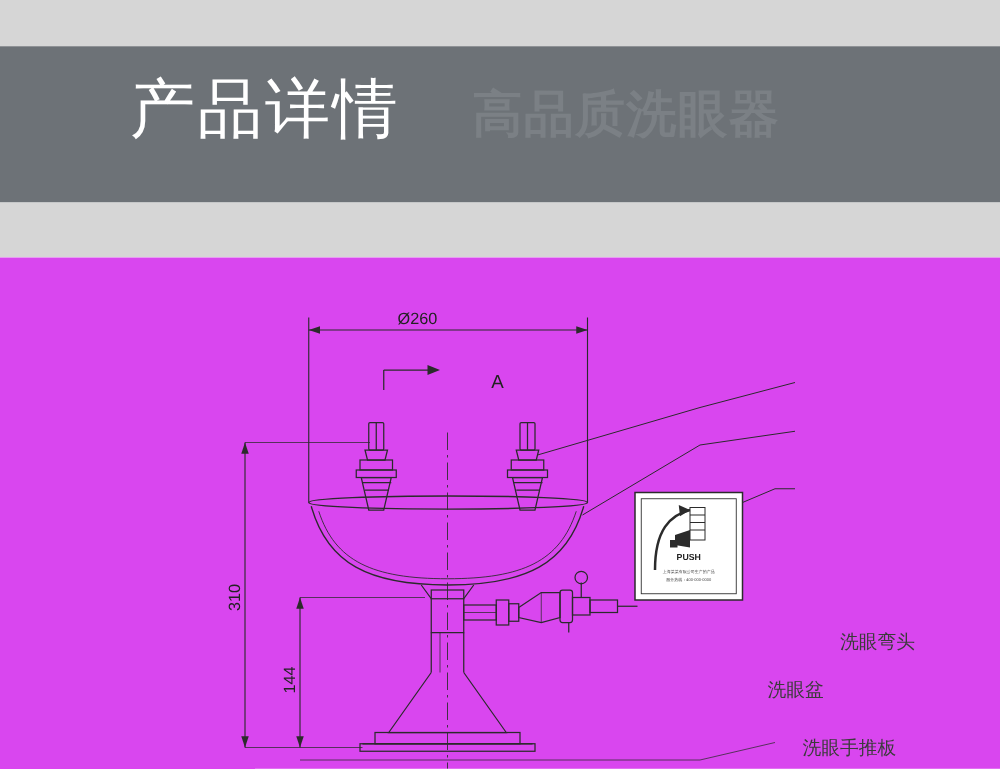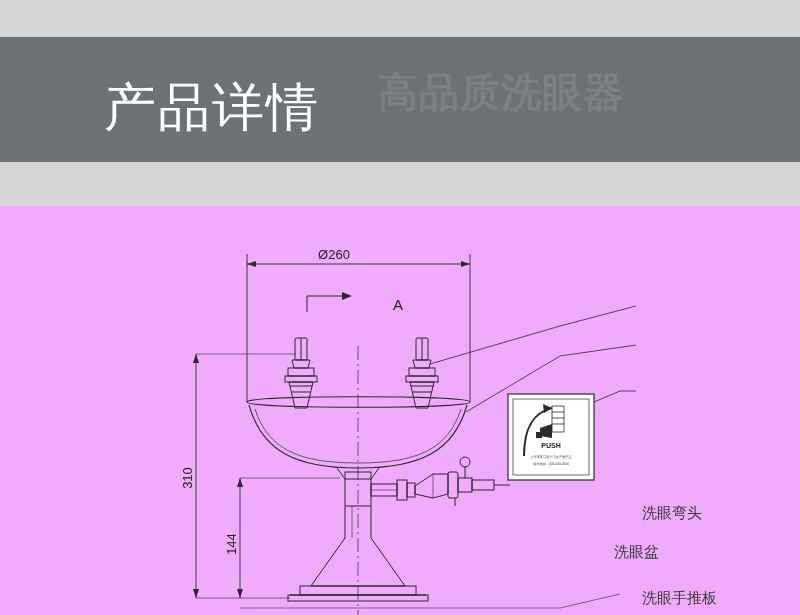--- a/index.html
+++ b/index.html
@@ -47,56 +47,55 @@
   .banner-title {
     position: absolute;
     left: 104px;
     top: 62px;
     font-size: 52px;
     color: #ffffff;
     letter-spacing: 2px;
     line-height: 1;
     font-weight: normal;
     white-space: nowrap;
-    margin-top: 19px;
   }
   .banner-sub {
     position: absolute;
     left: 378px;
     top: 72px;
     font-size: 40px;
     line-height: 1;
     color: #7b8085;
     letter-spacing: 1px;
     white-space: nowrap;
     font-weight: bold;
   }
 
   
   .drawing {
     position: absolute;
     left: 0;
     top: 206px;
     width: 800px;
     height: 409px;
-    background: #f0abfc;
+    background: #d946ef;
   }
   .drawing svg {
     display: block;
   }
 
   
   .callout {
     position: absolute;
     font-size: 15px;
     color: #3b3b3b;
     white-space: nowrap;
     font-family: "Liberation Sans", sans-serif;
   }
-  .c1 { left: 642px; top: 298px; }
+  .c1 { left: 672px; top: 298px; }
   .c2 { left: 614px; top: 337px; }
   .c3 { left: 642px; top: 383px; font-family: Liberation Serif, serif; }
 
   .dimtext {
     font-size: 13px;
     fill: #222;
     font-family: "Liberation Sans", sans-serif;
   }
   .dimtext-v {
     font-size: 13px;

